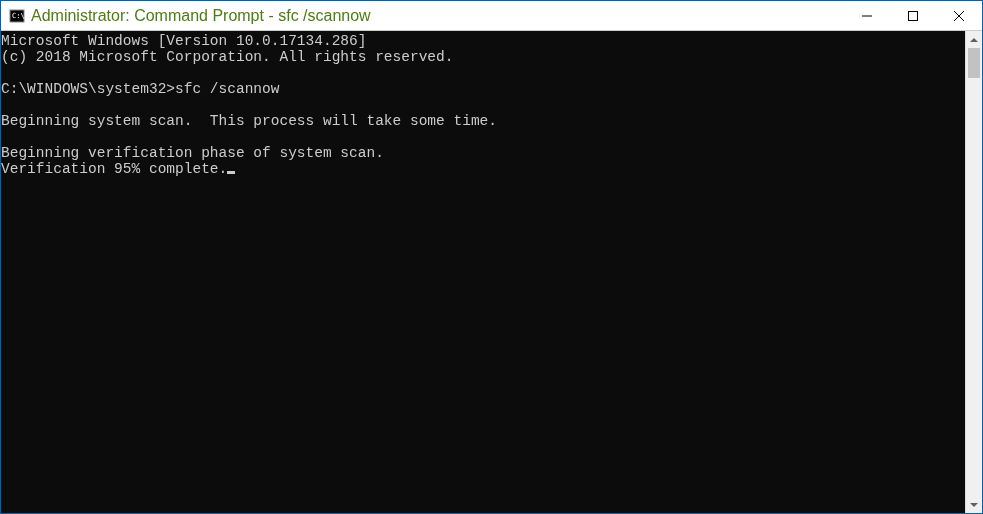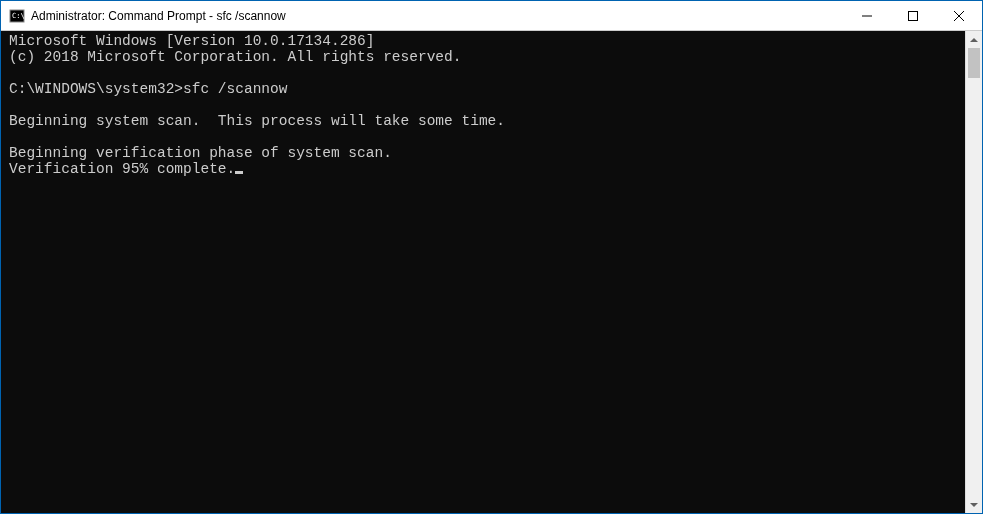--- a/index.html
+++ b/index.html
@@ -29,22 +29,22 @@
     .titlebar-icon {
       width: 16px;
       height: 16px;
       margin-left: 8px;
       margin-right: 6px;
       display: inline-flex;
       align-items: center;
       justify-content: center;
     }
     .titlebar-title {
-      font-size: 12px;
-      color: #000000;
+      font-size: 16px;
+      color: #4d7c0f;
       flex: 1;
       white-space: nowrap;
       overflow: hidden;
     }
     .titlebar-controls {
       display: flex;
       height: 100%;
     }
     .titlebar-btn {
       width: 46px;
@@ -62,21 +62,21 @@
       background: #fff;
       min-height: 0;
     }
     .console {
       flex: 1;
       background: #0c0c0c;
       color: #cccccc;
       font-family: Consolas, "Courier New", monospace;
       font-size: 14.5px;
       line-height: 16px;
-      padding: 2px 8px;
+      padding: 2px 0;
       white-space: pre;
       overflow: hidden;
     }
     .scrollbar {
       width: 17px;
       background: #f0f0f0;
       position: relative;
       border-left: 1px solid #ddd;
     }
     .scroll-arrow {

